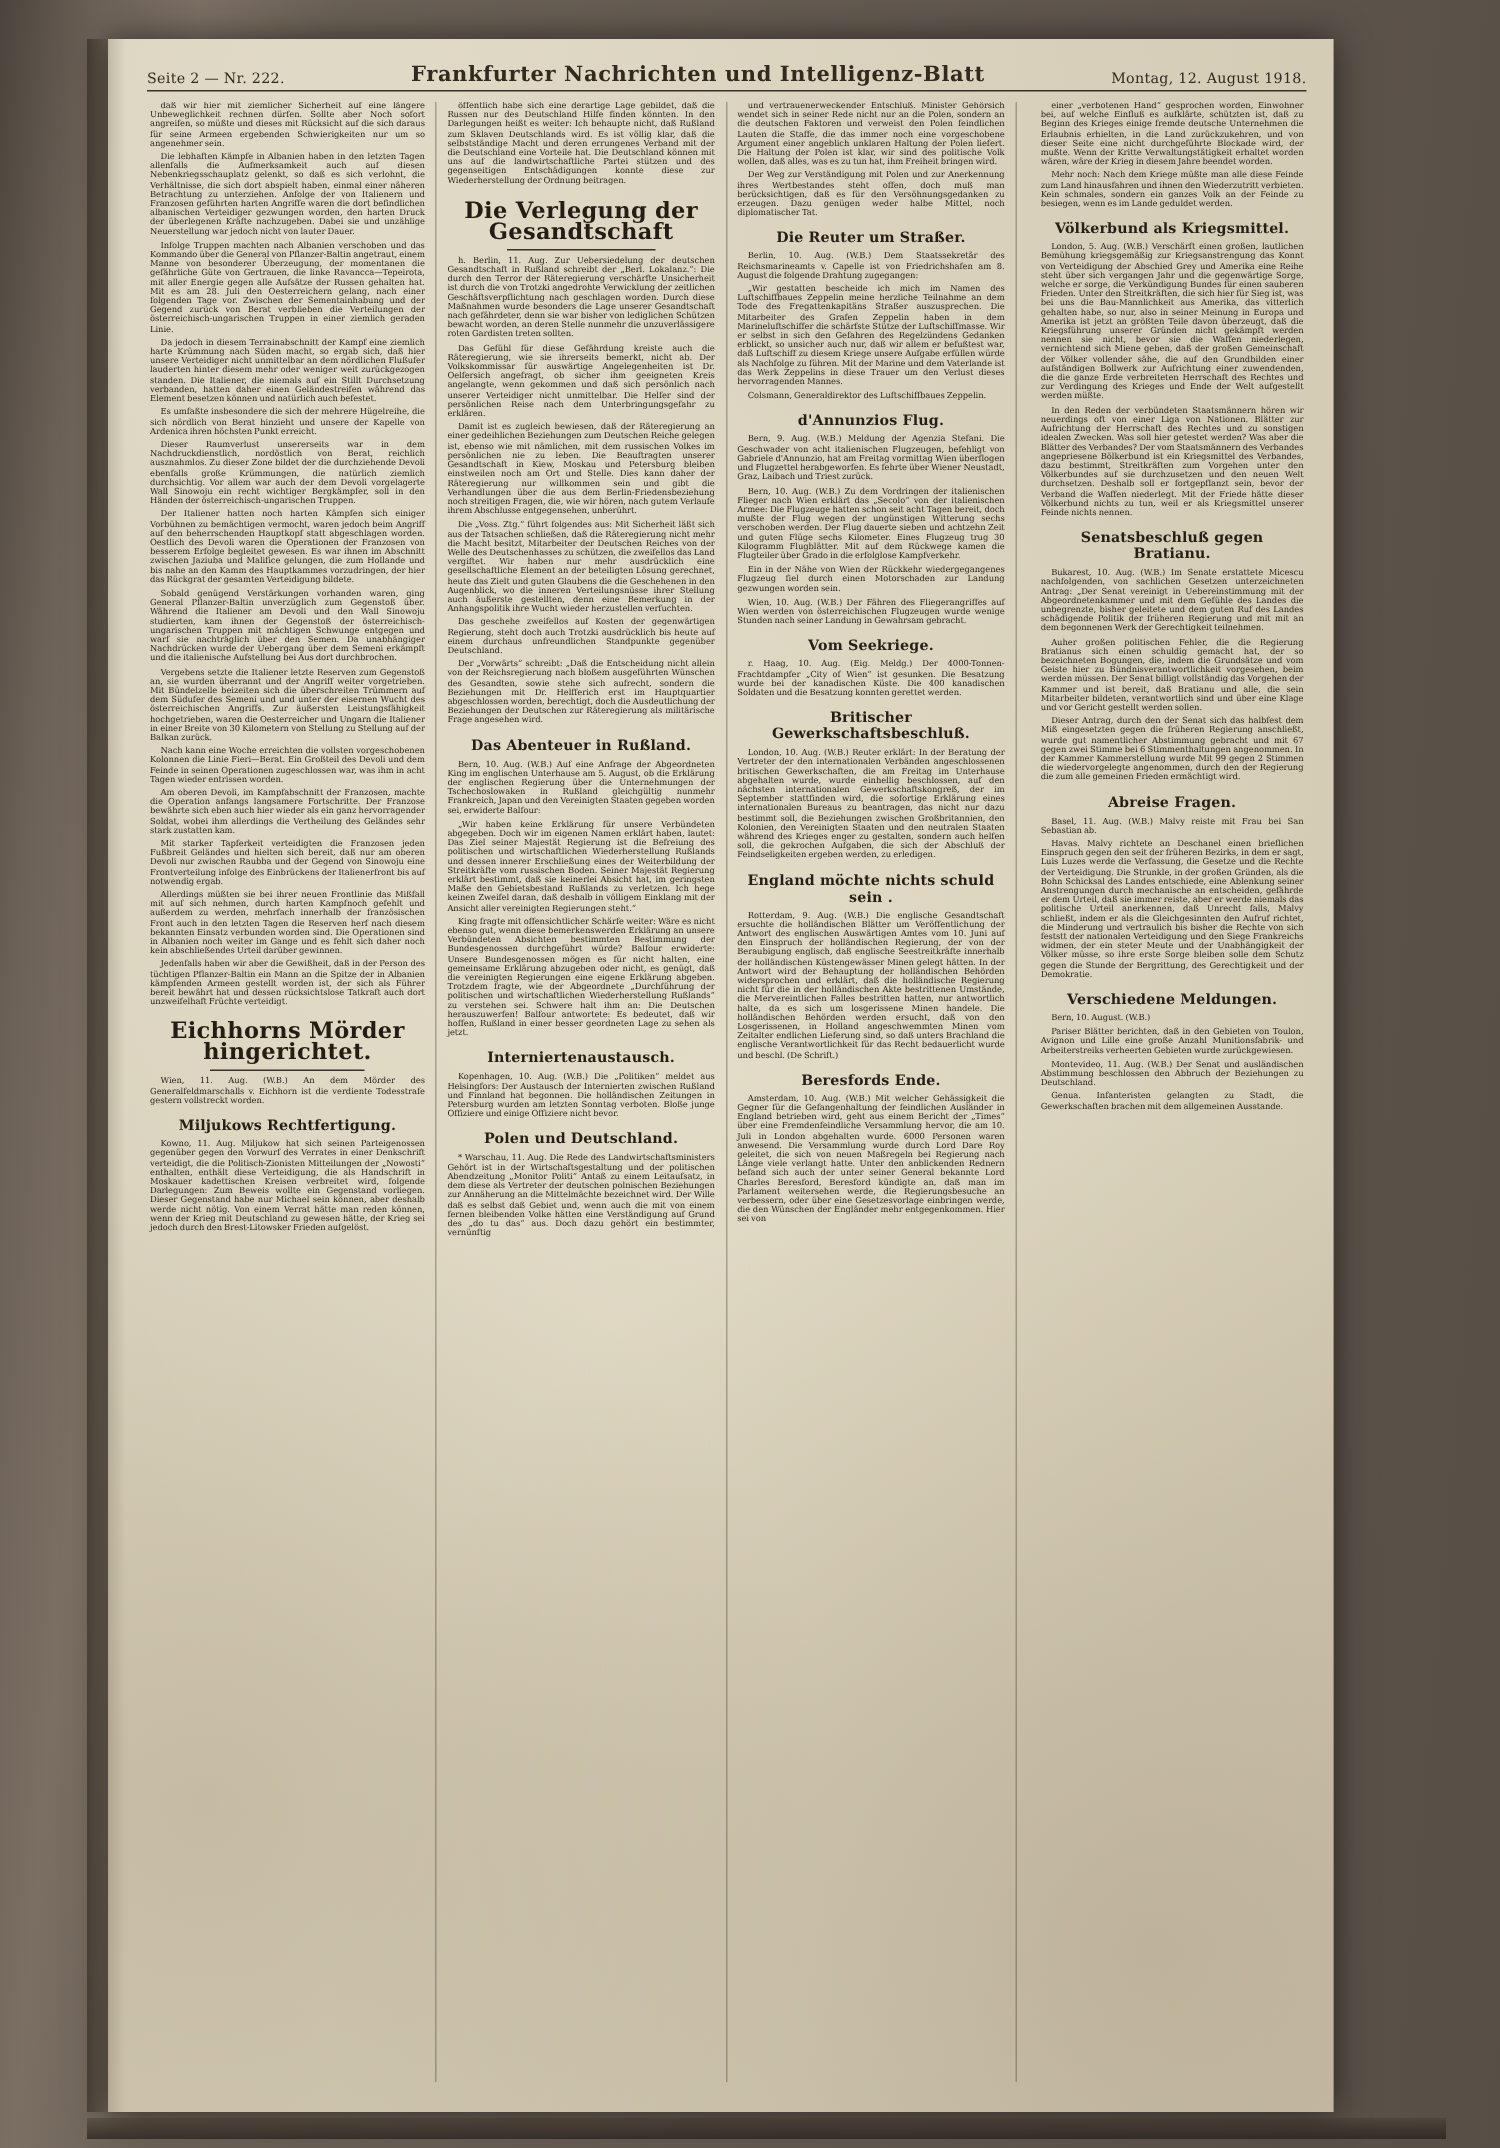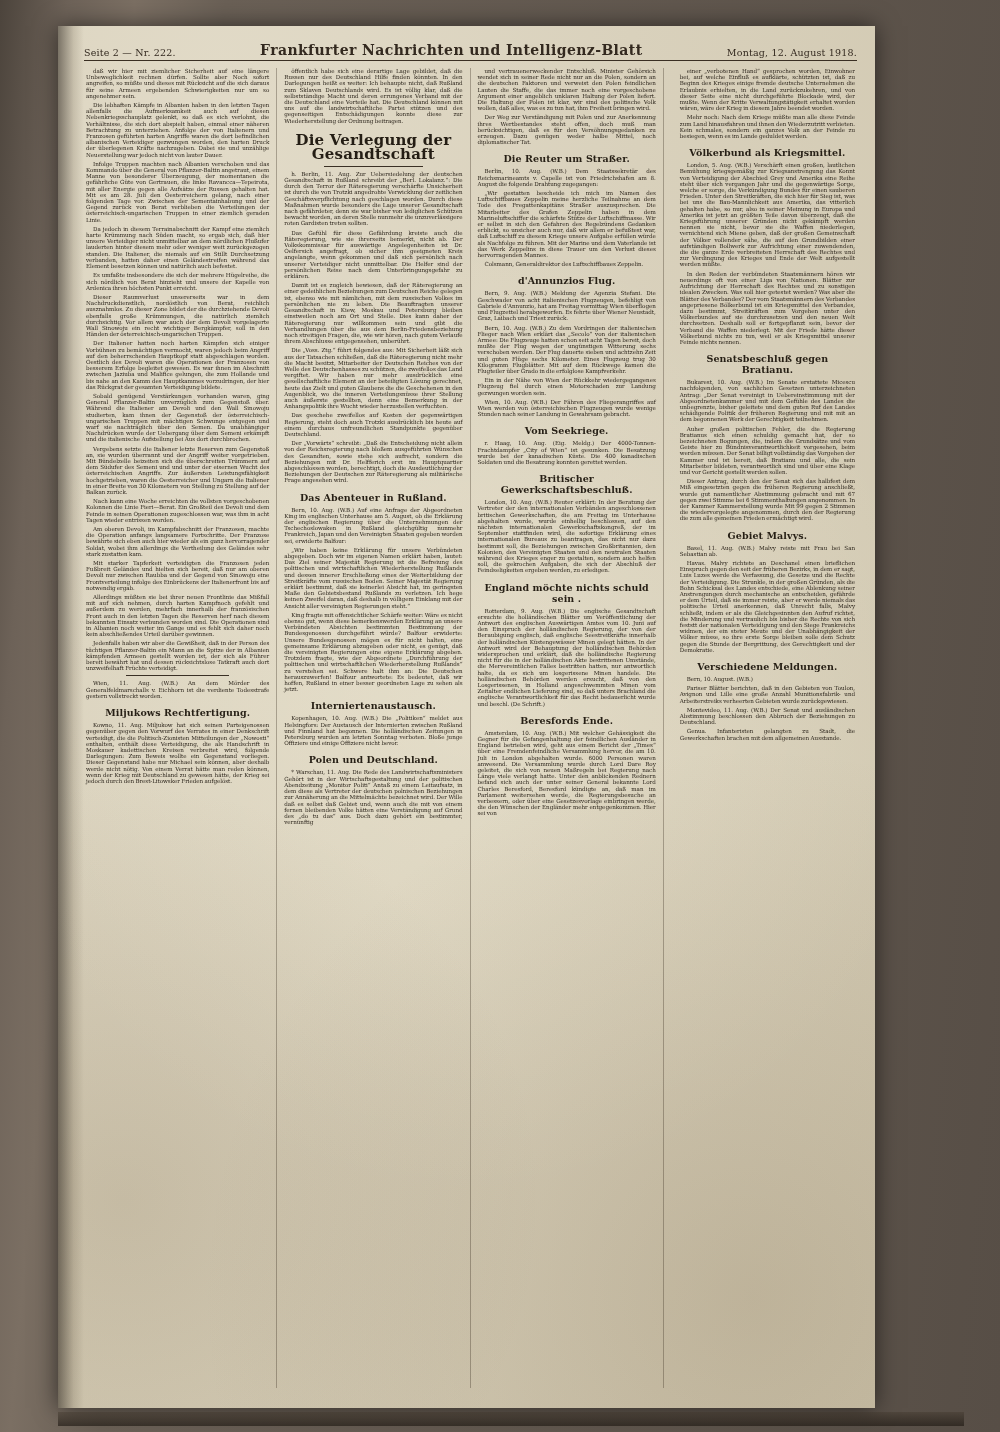--- a/index.html
+++ b/index.html
@@ -10,21 +10,21 @@
   }
   
   .scan-bg{
     position:absolute;inset:0;
     background:
       linear-gradient(95deg,#4c443c 0%,#6d6258 6%,#7b6f63 12%,#6a6056 20%,#574e46 100%);
   }
   
   .sheet{
     position:absolute;
-    left:58px;top:26px;width:817px;height:1382px;
+    left:72px;top:26px;width:817px;height:1382px;
     background:
       radial-gradient(ellipse at 20% 10%, #e2dbc8 0%, #d9d1bc 45%, #cfc6ae 100%);
     box-shadow:0 0 22px rgba(0,0,0,.55);
   }
   
   .sheet:before{
     content:"";position:absolute;inset:0;
     background:
       radial-gradient(circle at 85% 92%, rgba(120,100,70,.22) 0%, rgba(0,0,0,0) 38%),
       radial-gradient(circle at 8% 85%, rgba(120,100,70,.18) 0%, rgba(0,0,0,0) 30%),
@@ -140,20 +140,21 @@
           <p class="p indent">Es umfaßte insbesondere die sich der mehrere Hügelreihe, die sich nördlich von Berat hinzieht und unsere der Kapelle von Ardenica ihren höchsten Punkt erreicht.</p>
           <p class="p indent">Dieser Raumverlust unsererseits war in dem Nachdruckdienstlich, nordöstlich von Berat, reichlich ausznahmlos. Zu dieser Zone bildet der die durchziehende Devoli ebenfalls große Krümmungen, die natürlich ziemlich durchsichtig. Vor allem war auch der dem Devoli vorgelagerte Wall Sinowoju ein recht wichtiger Bergkämpfer, soll in den Händen der österreichisch-ungarischen Truppen.</p>
           <p class="p indent">Der Italiener hatten noch harten Kämpfen sich einiger Vorbühnen zu bemächtigen vermocht, waren jedoch beim Angriff auf den beherrschenden Hauptkopf statt abgeschlagen worden. Oestlich des Devoli waren die Operationen der Franzosen von besserem Erfolge begleitet gewesen. Es war ihnen im Abschnitt zwischen Jaziuba und Malifice gelungen, die zum Hollande und bis nahe an den Kamm des Hauptkammes vorzudringen, der hier das Rückgrat der gesamten Verteidigung bildete.</p>
           <p class="p indent">Sobald genügend Verstärkungen vorhanden waren, ging General Pflanzer-Baltin unverzüglich zum Gegenstoß über. Während die Italiener am Devoli und den Wall Sinowoju studierten, kam ihnen der Gegenstoß der österreichisch-ungarischen Truppen mit mächtigen Schwunge entgegen und warf sie nachträglich über den Semen. Da unabhängiger Nachdrücken wurde der Uebergang über dem Semeni erkämpft und die italienische Aufstellung bei Aus dort durchbrochen.</p>
           <p class="p indent">Vergebens setzte die Italiener letzte Reserven zum Gegenstoß an, sie wurden überrannt und der Angriff weiter vorgetrieben. Mit Bündelzelle beizeiten sich die überschreiten Trümmern auf dem Südufer des Semeni und und unter der eisernen Wucht des österreichischen Angriffs. Zur äußersten Leistungsfähigkeit hochgetrieben, waren die Oesterreicher und Ungarn die Italiener in einer Breite von 30 Kilometern von Stellung zu Stellung auf der Balkan zurück.</p>
           <p class="p indent">Nach kann eine Woche erreichten die vollsten vorgeschobenen Kolonnen die Linie Fieri—Berat. Ein Großteil des Devoli und dem Feinde in seinen Operationen zugeschlossen war, was ihm in acht Tagen wieder entrissen worden.</p>
           <p class="p indent">Am oberen Devoli, im Kampfabschnitt der Franzosen, machte die Operation anfangs langsamere Fortschritte. Der Franzose bewährte sich eben auch hier wieder als ein ganz hervorragender Soldat, wobei ihm allerdings die Vertheilung des Geländes sehr stark zustatten kam.</p>
           <p class="p indent">Mit starker Tapferkeit verteidigten die Franzosen jeden Fußbreit Geländes und hielten sich bereit, daß nur am oberen Devoli nur zwischen Raubba und der Gegend von Sinowoju eine Frontverteilung infolge des Einbrückens der Italienerfront bis auf notwendig ergab.</p>
           <p class="p indent">Allerdings müßten sie bei ihrer neuen Frontlinie das Mißfall mit auf sich nehmen, durch harten Kampfnoch gefehlt und außerdem zu werden, mehrfach innerhalb der französischen Front auch in den letzten Tagen die Reserven herf nach diesem bekannten Einsatz verbunden worden sind. Die Operationen sind in Albanien noch weiter im Gange und es fehlt sich daher noch kein abschließendes Urteil darüber gewinnen.</p>
           <p class="p indent">Jedenfalls haben wir aber die Gewißheit, daß in der Person des tüchtigen Pflanzer-Baltin ein Mann an die Spitze der in Albanien kämpfenden Armeen gestellt worden ist, der sich als Führer bereit bewährt hat und dessen rücksichtslose Tatkraft auch dort unzweifelhaft Früchte verteidigt.</p>
+          <h2 class="head">Eichhorns Mörder hingerichtet.</h2>
           <div class="rule short"></div>
           <p class="p indent">Wien, 11. Aug. (W.B.) An dem Mörder des Generalfeldmarschalls v. Eichhorn ist die verdiente Todesstrafe gestern vollstreckt worden.</p>
           <h3 class="subhead">Miljukows Rechtfertigung.</h3>
           <p class="p indent">Kowno, 11. Aug. Miljukow hat sich seinen Parteigenossen gegenüber gegen den Vorwurf des Verrates in einer Denkschrift verteidigt, die die Politisch-Zionisten Mitteilungen der „Nowosti“ enthalten, enthält diese Verteidigung, die als Handschrift in Moskauer kadettischen Kreisen verbreitet wird, folgende Darlegungen: Zum Beweis wollte ein Gegenstand vorliegen. Dieser Gegenstand habe nur Michael sein können, aber deshalb werde nicht nötig. Von einem Verrat hätte man reden können, wenn der Krieg mit Deutschland zu gewesen hätte, der Krieg sei jedoch durch den Brest-Litowsker Frieden aufgelöst.</p>
         </div>
         <div class="col">
           <p class="p indent">öffentlich habe sich eine derartige Lage gebildet, daß die Russen nur des Deutschland Hilfe finden könnten. In den Darlegungen heißt es weiter: Ich behaupte nicht, daß Rußland zum Sklaven Deutschlands wird. Es ist völlig klar, daß die selbstständige Macht und deren errungenes Verband mit der die Deutschland eine Vorteile hat. Die Deutschland können mit uns auf die landwirtschaftliche Partei stützen und des gegenseitigen Entschädigungen konnte diese zur Wiederherstellung der Ordnung beitragen.</p>
           <h2 class="head">Die Verlegung der Gesandtschaft</h2>
           <div class="rule short"></div>
           <p class="p indent">h. Berlin, 11. Aug. Zur Uebersiedelung der deutschen Gesandtschaft in Rußland schreibt der „Berl. Lokalanz.“: Die durch den Terror der Räteregierung verschärfte Unsicherheit ist durch die von Trotzki angedrohte Verwicklung der zeitlichen Geschäftsverpflichtung nach geschlagen worden. Durch diese Maßnahmen wurde besonders die Lage unserer Gesandtschaft nach gefährdeter, denn sie war bisher von lediglichen Schützen bewacht worden, an deren Stelle nunmehr die unzuverlässigere roten Gardisten treten sollten.</p>
@@ -195,21 +196,21 @@
         <div class="col">
           <p class="p indent">einer „verbotenen Hand“ gesprochen worden, Einwohner bei, auf welche Einfluß es aufklärte, schützten ist, daß zu Beginn des Krieges einige fremde deutsche Unternehmen die Erlaubnis erhielten, in die Land zurückzukehren, und von dieser Seite eine nicht durchgeführte Blockade wird, der mußte. Wenn der Kritte Verwaltungstätigkeit erhaltet worden wären, wäre der Krieg in diesem Jahre beendet worden.</p>
           <p class="p indent">Mehr noch: Nach dem Kriege müßte man alle diese Feinde zum Land hinausfahren und ihnen den Wiederzutritt verbieten. Kein schmales, sondern ein ganzes Volk an der Feinde zu besiegen, wenn es im Lande geduldet werden.</p>
           <h3 class="subhead">Völkerbund als Kriegsmittel.</h3>
           <p class="p indent">London, 5. Aug. (W.B.) Verschärft einen großen, lautlichen Bemühung kriegsgemäßig zur Kriegsanstrengung das Konnt von Verteidigung der Abschied Grey und Amerika eine Reihe steht über sich vergangen Jahr und die gegenwärtige Sorge, welche er sorge, die Verkündigung Bundes für einen sauberen Frieden. Unter den Streitkräften, die sich hier für Sieg ist, was bei uns die Bau-Mannlichkeit aus Amerika, das vitterlich gehalten habe, so nur, also in seiner Meinung in Europa und Amerika ist jetzt an größten Teile davon überzeugt, daß die Kriegsführung unserer Gründen nicht gekämpft werden nennen sie nicht, bevor sie die Waffen niederlegen, vernichtend sich Miene geben, daß der großen Gemeinschaft der Völker vollender sähe, die auf den Grundbilden einer aufständigen Bollwerk zur Aufrichtung einer zuwendenden, die die ganze Erde verbreiteten Herrschaft des Rechtes und zur Verdingung des Krieges und Ende der Welt aufgestellt werden müßte.</p>
           <p class="p indent">In den Reden der verbündeten Staatsmännern hören wir neuerdings oft von einer Liga von Nationen. Blätter zur Aufrichtung der Herrschaft des Rechtes und zu sonstigen idealen Zwecken. Was soll hier getestet werden? Was aber die Blätter des Verbandes? Der vom Staatsmännern des Verbandes angepriesene Bölkerbund ist ein Kriegsmittel des Verbandes, dazu bestimmt, Streitkräften zum Vorgehen unter den Völkerbundes auf sie durchzusetzen und den neuen Welt durchsetzen. Deshalb soll er fortgepflanzt sein, bevor der Verband die Waffen niederlegt. Mit der Friede hätte dieser Völkerbund nichts zu tun, weil er als Kriegsmittel unserer Feinde nichts nennen.</p>
           <h3 class="subhead">Senatsbeschluß gegen Bratianu.</h3>
           <p class="p indent">Bukarest, 10. Aug. (W.B.) Im Senate erstattete Micescu nachfolgenden, von sachlichen Gesetzen unterzeichneten Antrag: „Der Senat vereinigt in Uebereinstimmung mit der Abgeordnetenkammer und mit dem Gefühle des Landes die unbegrenzte, bisher geleitete und dem guten Ruf des Landes schädigende Politik der früheren Regierung und mit mit an dem begonnenen Werk der Gerechtigkeit teilnehmen.</p>
           <p class="p indent">Auher großen politischen Fehler, die die Regierung Bratianus sich einen schuldig gemacht hat, der so bezeichneten Bogungen, die, indem die Grundsätze und vom Geiste hier zu Bündnisverantwortlichkeit vorgesehen, beim werden müssen. Der Senat billigt vollständig das Vorgehen der Kammer und ist bereit, daß Bratianu und alle, die sein Mitarbeiter bildeten, verantwortlich sind und über eine Klage und vor Gericht gestellt werden sollen.</p>
           <p class="p indent">Dieser Antrag, durch den der Senat sich das halbfest dem Miß eingesetzten gegen die früheren Regierung anschließt, wurde gut namentlicher Abstimmung gebracht und mit 67 gegen zwei Stimme bei 6 Stimmenthaltungen angenommen. In der Kammer Kammerstellung wurde Mit 99 gegen 2 Stimmen die wiedervorgelegte angenommen, durch den der Regierung die zum alle gemeinen Frieden ermächtigt wird.</p>
-          <h3 class="subhead">Gebiet Malvys.</h3>
+          <h3 class="subhead">Abreise Fragen.</h3>
           <p class="p indent">Basel, 11. Aug. (W.B.) Malvy reiste mit Frau bei San Sebastian ab.</p>
           <p class="p indent">Havas. Malvy richtete an Deschanel einen brieflichen Einspruch gegen den seit der früheren Bezirks, in dem er sagt, Luis Luzes werde die Verfassung, die Gesetze und die Rechte der Verteidigung. Die Strunkle, in der großen Gründen, als die Bohn Schicksal des Landes entschiede, eine Ablenkung seiner Anstrengungen durch mechanische an entscheiden, gefährde er dem Urteil, daß sie immer reiste, aber er werde niemals das politische Urteil anerkennen, daß Unrecht falls, Malvy schließt, indem er als die Gleichgesinnten den Aufruf richtet, die Minderung und vertraulich bis bisher die Rechte von sich feststt der nationalen Verteidigung und den Siege Frankreichs widmen, der ein steter Meute und der Unabhängigkeit der Völker müsse, so ihre erste Sorge bleiben solle dem Schutz gegen die Stunde der Bergrittung, des Gerechtigkeit und der Demokratie.</p>
           <h3 class="subhead">Verschiedene Meldungen.</h3>
           <p class="p indent">Bern, 10. August. (W.B.)</p>
           <p class="p indent">Pariser Blätter berichten, daß in den Gebieten von Toulon, Avignon und Lille eine große Anzahl Munitionsfabrik- und Arbeiterstreiks verheerten Gebieten wurde zurückgewiesen.</p>
           <p class="p indent">Montevideo, 11. Aug. (W.B.) Der Senat und ausländischen Abstimmung beschlossen den Abbruch der Beziehungen zu Deutschland.</p>
           <p class="p indent">Genua. Infanteristen gelangten zu Stadt, die Gewerkschaften brachen mit dem allgemeinen Ausstande.</p>
         </div>
       </div>
 

